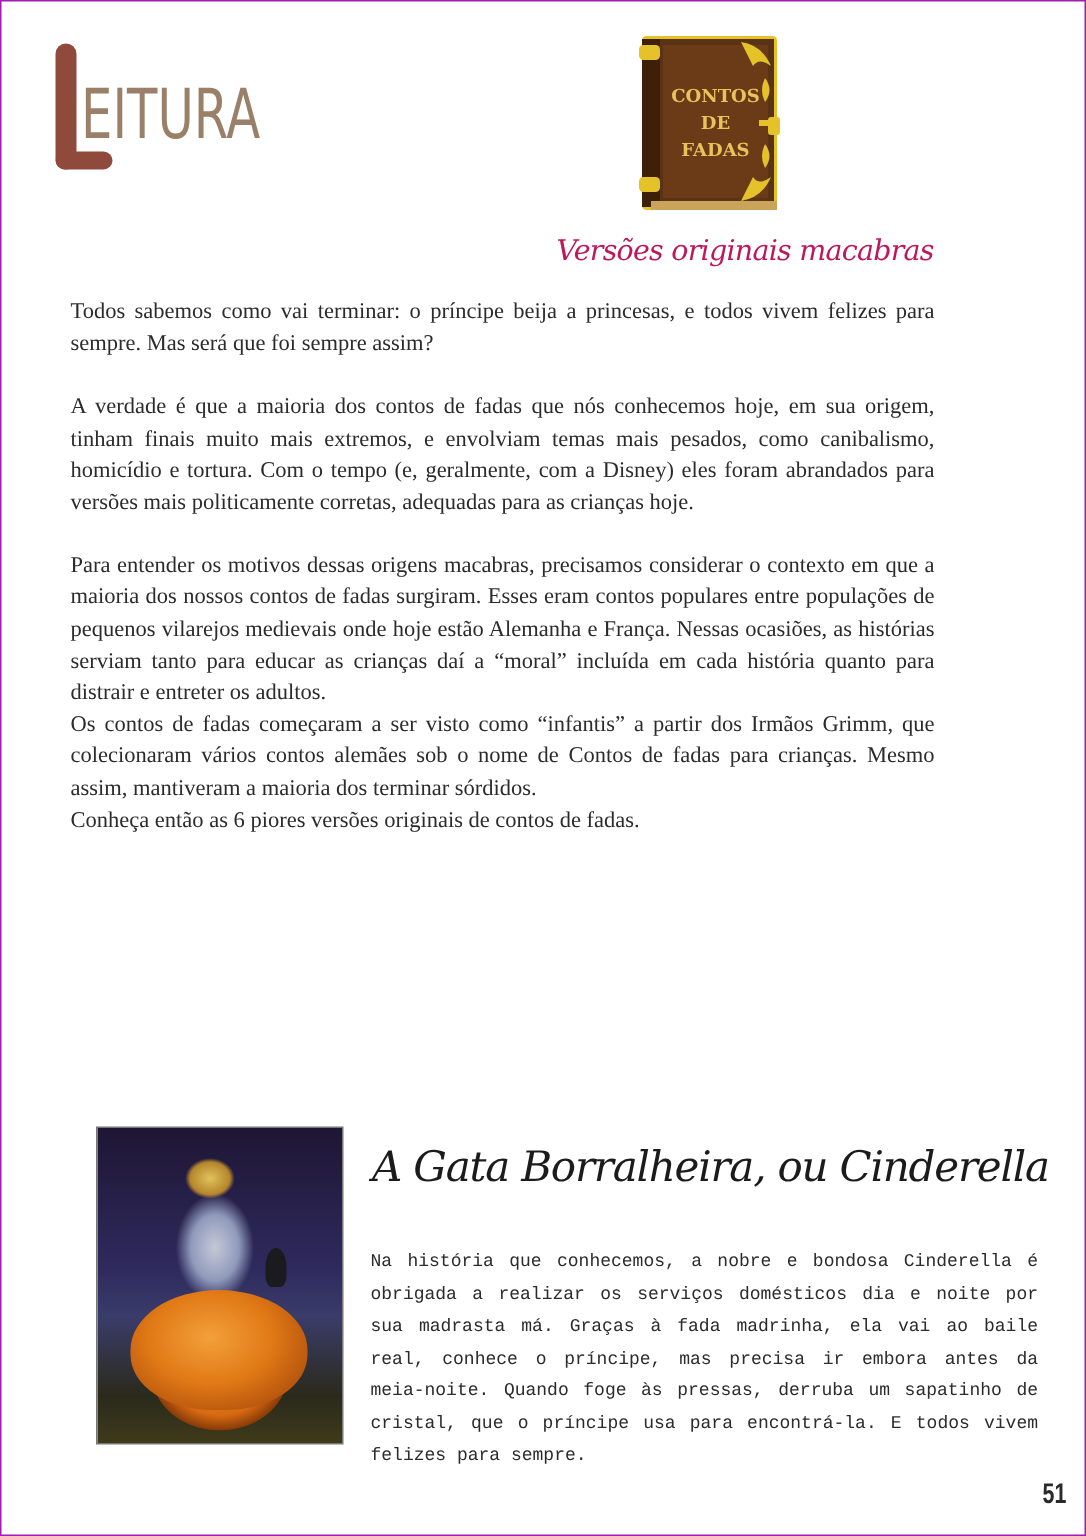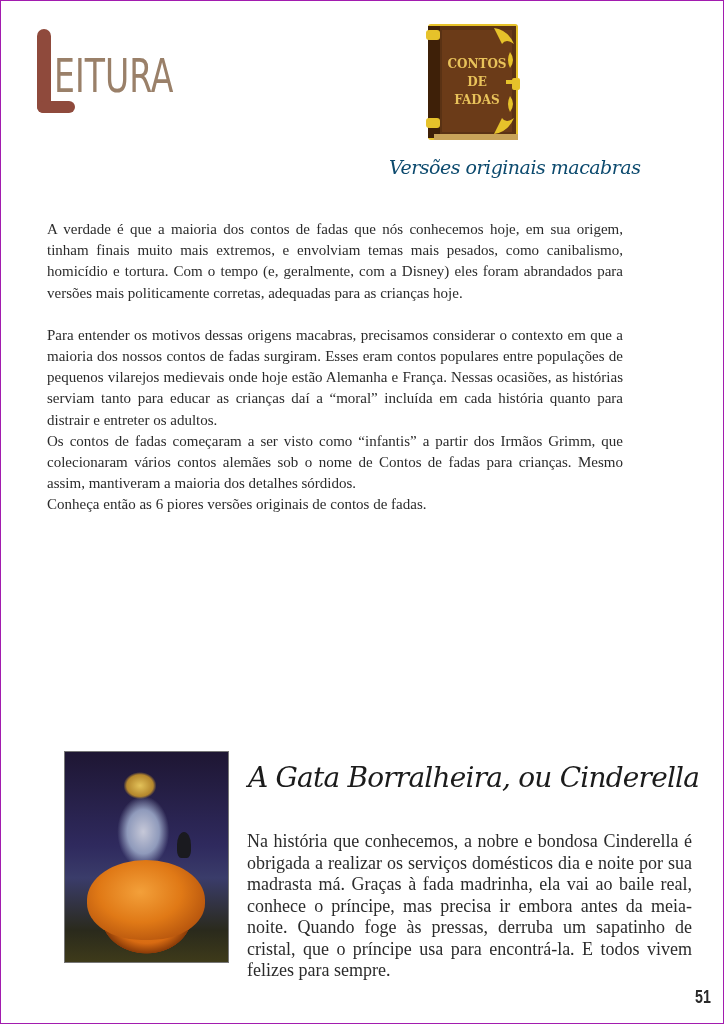--- a/index.html
+++ b/index.html
@@ -23,22 +23,22 @@
     position:absolute; left:17px; top:26px;
     font-family:"DejaVu Sans", sans-serif; font-size:46px; line-height:46px;
     color:#9a8069; letter-spacing:0px; transform:scaleX(0.72); transform-origin:left top;
     font-weight:normal;
   }
   .book {
     position:absolute; left:423px; top:21px; width:100px; height:122px;
   }
   .book svg { width:100%; height:100%; display:block; }
   .subtitle {
-    position:absolute; left:388px; top:155px;
-    font-family:"DejaVu Serif", serif; font-size:19px; color:#0c4a6e;
+    position:absolute; left:370px; top:155px;
+    font-family:"DejaVu Serif", serif; font-size:19px; color:#be185d;
     font-style:italic; letter-spacing:-0.5px;
   }
   .body-text {
     position:absolute; left:46px; top:197px; width:576px;
     font-family:"Liberation Serif", serif; font-size:15px; line-height:21.2px;
     color:#2b2b2b; text-align:justify;
   }
   .body-text p { margin:0; }
   .body-text p.gap { margin-top:21px; }
   .cinder-img {
@@ -60,21 +60,21 @@
     position:absolute; left:112px; top:80px; width:14px; height:26px;
     background:#1a1a1f; border-radius:50% 50% 30% 30%;
   }
   .section-title {
     position:absolute; left:247px; top:760px;
     font-family:"DejaVu Serif", serif; font-size:28px; color:#1b1b1b;
     font-style:italic; letter-spacing:-0.8px;
   }
   .section-text {
     position:absolute; left:246px; top:830px; width:445px;
-    font-family:Liberation Serif, serif; font-size:18px; line-height:21.5px;
+    font-family:Liberation Mono, monospace; font-size:12px; line-height:21.5px;
     color:#2b2b2b; text-align:justify;
   }
   .page-number {
     position:absolute; left:694px; top:985px;
     font-family:"Liberation Sans", sans-serif; font-size:19px; font-weight:bold;
     color:#2a2a2a; transform:scaleX(0.75); transform-origin:left top;
   }
 </style>
 </head>
 <body>
@@ -104,23 +104,24 @@
       <rect x="82" y="58" width="8" height="4" fill="#e6c22a"></rect>
       <text x="53" y="46" font-family="DejaVu Serif, serif" font-size="12" font-weight="bold" fill="#e8c25a" text-anchor="middle">CONTOS</text>
       <text x="53" y="64" font-family="DejaVu Serif, serif" font-size="12" font-weight="bold" fill="#e8c25a" text-anchor="middle">DE</text>
       <text x="53" y="82" font-family="DejaVu Serif, serif" font-size="12" font-weight="bold" fill="#e8c25a" text-anchor="middle">FADAS</text>
     </svg>
   </div>
 
   <div class="subtitle">Versões originais macabras</div>
 
   <div class="body-text">
+    <p>Todos sabemos como vai terminar: o príncipe beija a princesas, e todos vivem felizes para sempre. Mas será que foi sempre assim?</p>
     <p class="gap">A verdade é que a maioria dos contos de fadas que nós conhecemos hoje, em sua origem, tinham finais muito mais extremos, e envolviam temas mais pesados, como canibalismo, homicídio e tortura. Com o tempo (e, geralmente, com a Disney) eles foram abrandados para versões mais politicamente corretas, adequadas para as crianças hoje.</p>
     <p class="gap">Para entender os motivos dessas origens macabras, precisamos considerar o contexto em que a maioria dos nossos contos de fadas surgiram. Esses eram contos populares entre populações de pequenos vilarejos medievais onde hoje estão Alemanha e França. Nessas ocasiões, as histórias serviam tanto para educar as crianças  daí a “moral” incluída em cada história  quanto para distrair e entreter os adultos.</p>
-    <p>Os contos de fadas começaram a ser visto como “infantis” a partir dos Irmãos Grimm, que colecionaram vários contos alemães sob o nome de Contos de fadas para crianças. Mesmo assim, mantiveram a maioria dos detalhes sórdidos.</p>
+    <p>Os contos de fadas começaram a ser visto como “infantis” a partir dos Irmãos Grimm, que colecionaram vários contos alemães sob o nome de Contos de fadas para crianças. Mesmo assim, mantiveram a maioria dos terminar sórdidos.</p>
     <p>Conheça então as 6 piores versões originais de contos de fadas.</p>
   </div>
 
   <div class="cinder-img">
     <div class="pumpkin"></div>
     <div class="crow"></div>
   </div>
 
   <div class="section-title">A Gata Borralheira, ou Cinderella</div>
 

